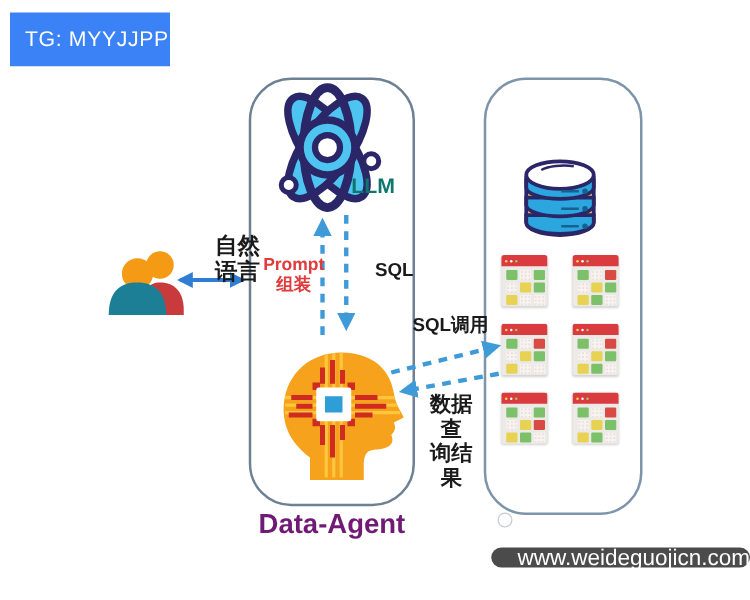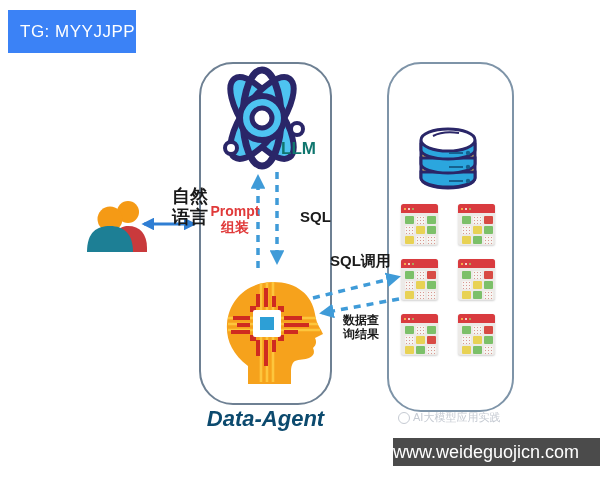--- a/index.html
+++ b/index.html
@@ -5,41 +5,41 @@
   html,body{margin:0;padding:0;background:#fff;}
   #canvas{position:relative;width:600px;height:480px;background:#ffffff;overflow:hidden;
           font-family:"Liberation Sans","DejaVu Sans",sans-serif;}
   .abs{position:absolute;}
 
   
   #badge{left:8px;top:10px;width:128px;height:43px;background:#3b82f6;color:#fff;
          font-size:17px;display:flex;align-items:center;padding-left:12px;box-sizing:border-box;letter-spacing:.5px;}
 
   
-  #footer{left:393px;top:438px;width:207px;height:28px;background:#4b4b4b;color:#fff;
-          font-size:18px;display:flex;align-items:center;justify-content:flex-start;}
+  #footer{left:393px;top:438px;width:207px;height:16px;background:#4b4b4b;color:#fff;
+          font-size:18px;display:flex;align-items:center;justify-content:flex-end;border-radius:16px;}
 
   
   #watermark{left:398px;top:410px;color:#c6cbd3;font-size:11px;display:flex;align-items:center;gap:3px;}
   #watermark .wm-circle{width:10px;height:10px;border:1.5px solid #c6cbd3;border-radius:50%;display:inline-block;}
 
   
   .panel{border:2px solid #6e8093;border-radius:34px;background:transparent;box-sizing:border-box;}
   #panel-agent{left:199px;top:62px;width:133px;height:343px;}
   #panel-db{left:387px;top:62px;width:127px;height:350px;border-color:#7e94a8;}
 
   
   .lbl{color:#1a1a1a;font-weight:bold;line-height:1.15;}
   #llm-label{left:281px;top:139px;font-size:17px;color:#0f766e;}
   #prompt-label{left:206px;top:203px;width:58px;text-align:center;color:#e03a3a;font-size:14px;}
   #sql-label{left:300px;top:208px;font-size:15px;}
   #sql-call-label{left:330px;top:252px;font-size:15px;}
-  #result-label{left:336px;top:314px;width:50px;text-align:center;font-size:12px;}
+  #result-label{left:336px;top:314px;width:50px;text-align:center;font-size:17px;}
   #nl-label{left:152px;top:186px;width:36px;text-align:center;font-size:18px;margin-left:20px;}
-  #agent-label{left:199px;top:406px;width:133px;text-align:center;font-size:22px;color:#0c4a6e;font-style:italic;}
+  #agent-label{left:199px;top:406px;width:133px;text-align:center;font-size:22px;color:#701a75;}
 
   
   #tables-grid{left:401px;top:204px;display:grid;grid-template-columns:37px 37px;column-gap:20px;row-gap:14px;}
   .tbl{width:37px;height:41px;background:#eceae7;border-radius:2.5px;box-shadow:0 1px 2px rgba(0,0,0,.18);overflow:hidden;}
   .tbl-head{height:9px;background:#d93b3f;display:flex;align-items:center;gap:2px;padding-left:3px;}
   .tbl-head i{width:2px;height:2px;border-radius:50%;display:block;}
   .tbl-head i:nth-child(1){background:#ffd54f;}
   .tbl-head i:nth-child(2){background:#ffffff;}
   .tbl-head i:nth-child(3){background:#9ccc65;}
   .tbl-body{display:grid;grid-template-columns:repeat(3,9px);grid-template-rows:repeat(3,8px);gap:2px;padding:3px 4px;}
@@ -276,20 +276,19 @@
     <div>询结果</div>
   </div>
   <div class="abs lbl" id="nl-label">
     <div>自然</div>
     <div>语言</div>
   </div>
   <div class="abs lbl" id="agent-label">Data-Agent</div>
 
   <div class="abs" id="watermark">
     <span class="wm-circle"></span>
-    <span>AI大模型应用实践</span>
   </div>
 
   <div class="abs" id="footer">
     <span>www.weideguojicn.com</span>
   </div>
 
 </div>
 
 </body></html>

